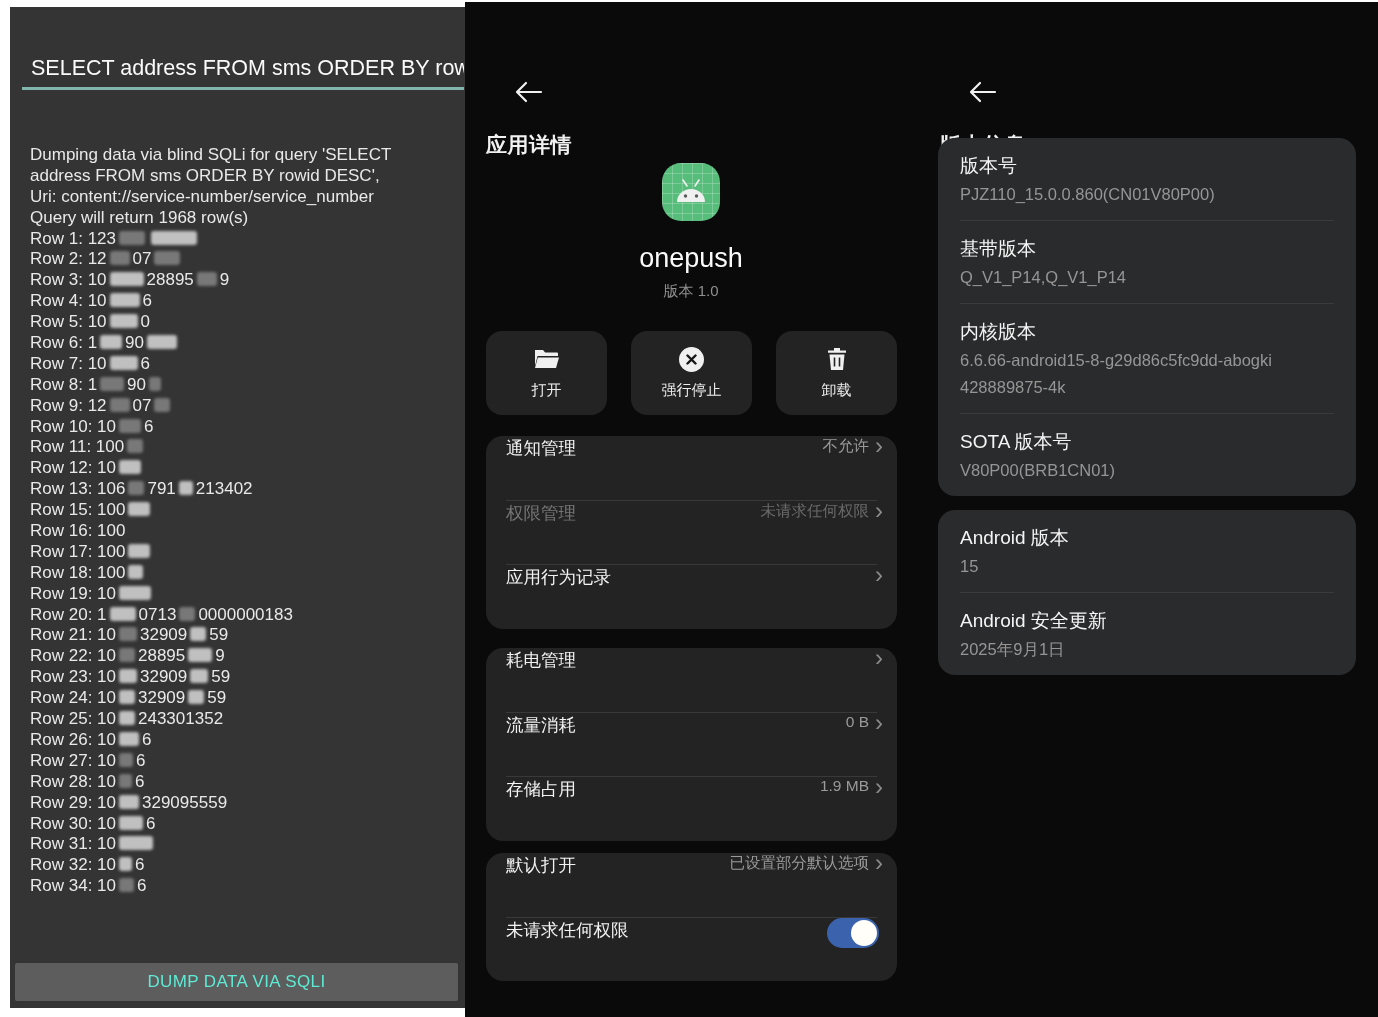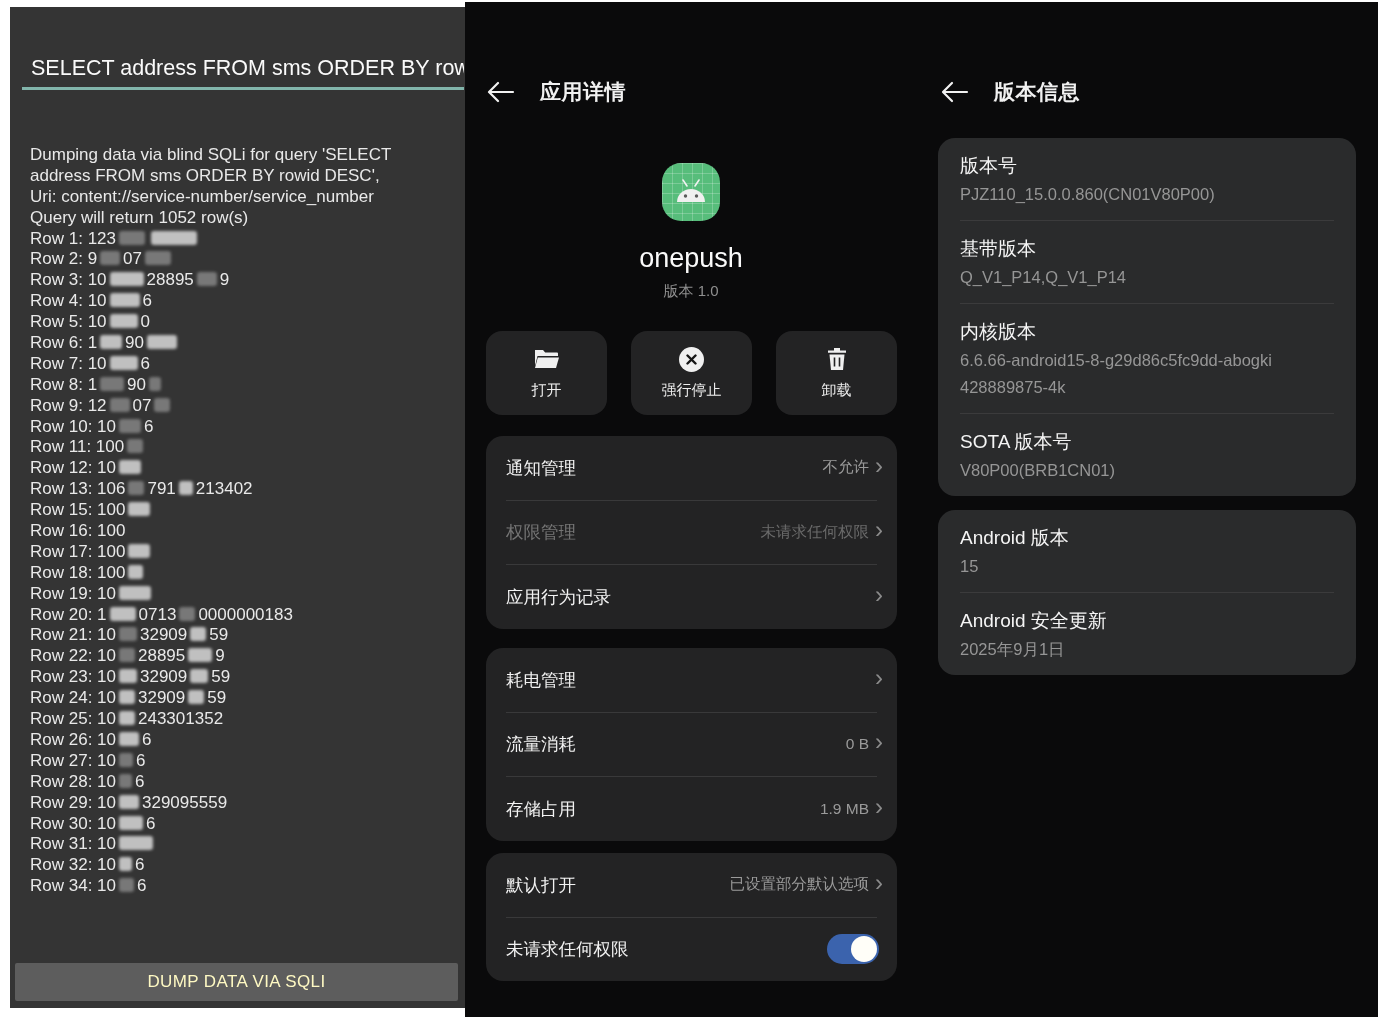--- a/index.html
+++ b/index.html
@@ -11,29 +11,29 @@
   .query-input{position:absolute;left:12px;top:46px;width:433px;height:34px;
       color:#fafafa;font-size:21.5px;line-height:30px;white-space:nowrap;overflow:hidden;
       border-bottom:3px solid #82b5ab;padding-left:9px;}
   .log{position:absolute;left:20px;top:138px;right:4px;color:#e9e9e9;font-size:17px;
       line-height:20.9px;white-space:nowrap;overflow:hidden;}
   .log .line{height:20.9px;}
   .redact{display:inline-block;height:14px;border-radius:3px;background:#c0c0c0;
       filter:blur(1.6px);vertical-align:-1px;margin:0 3px;}
   .redact.d{background:#787878;}
   .dump-btn{position:absolute;left:5px;right:7px;top:956px;height:38px;background:#5d5d5d;
-      border-radius:2px;color:#fef9c3;font-size:17px;letter-spacing:.4px;display:flex;
+      border-radius:2px;color:#5eead4;font-size:17px;letter-spacing:.4px;display:flex;
       align-items:center;justify-content:center;}
 
   
   .dark{position:absolute;left:465px;top:2px;width:913px;height:1015px;background:#0a0a0b;}
   .col-mid{position:absolute;left:0;top:0;width:452px;height:100%;}
   .col-right{position:absolute;left:452px;top:0;width:461px;height:100%;}
 
-  .hdr{position:absolute;display:flex;align-items:center;gap:24px;color:#f1f1f1;}
+  .hdr{position:absolute;display:flex;align-items:center;gap:24px;color:#f1f1f1;flex-direction:column;}
   .hdr .title{font-size:21px;font-weight:600;letter-spacing:.5px;}
   .back{width:30px;height:30px;}
 
   
   .app-icon{position:absolute;left:197px;top:161px;width:58px;height:58px;border-radius:19px;
       background-color:#57bd7b;
       background-image:linear-gradient(rgba(255,255,255,.22) 1px,transparent 1px),
                        linear-gradient(90deg,rgba(255,255,255,.22) 1px,transparent 1px);
       background-size:10px 10px;display:flex;align-items:center;justify-content:center;}
   .app-name{position:absolute;left:0;top:241px;width:452px;text-align:center;color:#fafafa;
@@ -44,21 +44,21 @@
   
   .btn-row{position:absolute;left:21px;top:329px;width:411px;height:84px;display:flex;gap:24px;}
   .act-btn{flex:1;background:#232324;border-radius:16px;display:flex;flex-direction:column;
       align-items:center;justify-content:center;gap:9px;color:#ededed;font-size:15px;}
   .act-ic{height:26px;display:flex;align-items:center;justify-content:center;}
   .stop-circle{width:25px;height:25px;border-radius:50%;background:#f0f0f0;display:flex;
       align-items:center;justify-content:center;}
 
   
   .card{position:absolute;left:21px;width:411px;background:#232324;border-radius:17px;overflow:hidden;}
-  .srow{height:63.6px;display:flex;align-items:center;padding:0 14px 0 20px;}
+  .srow{height:63.6px;display:flex;padding:0 14px 0 20px;}
   .srow .lab{flex:1;color:#f2f2f2;font-size:17.5px;}
   .srow .val{color:#9a9a9a;font-size:15.5px;margin-right:4px;}
   .srow.disabled .lab{color:#757575;}
   .srow.disabled .val{color:#6a6a6a;}
   .chev{color:#8b8b8b;font-size:24px;line-height:1;transform:translateY(-2px);margin-left:2px;}
   .mdiv{height:1px;background:#39393a;margin:0 20px;}
   .toggle{width:52px;height:30px;border-radius:15px;background:#3b63ad;position:relative;margin-right:4px;}
   .toggle .knob{position:absolute;right:2px;top:2px;width:26px;height:26px;border-radius:50%;background:#fffef8;}
 
   
@@ -72,24 +72,24 @@
 <body>
 
 <div class="page">
 
   <div class="left-panel">
     <div class="query-input">SELECT address FROM sms ORDER BY rowid DESC</div>
     <div class="log">
       <div class="line">Dumping data via blind SQLi for query 'SELECT</div>
       <div class="line">address FROM sms ORDER BY rowid DESC',</div>
       <div class="line">Uri: content://service-number/service_number</div>
-      <div class="line">Query will return 1052 row(s)</div>
+      <div class="line">Query will return 1968 row(s)</div>
       <div id="sql-rows">
           <div class="line"><span>Row 1: 123</span><span class="redact d" style="width: 26px;"></span><span class="redact" style="width: 46px;"></span></div>
-          <div class="line"><span>Row 2: 9</span><span class="redact d" style="width: 20px;"></span><span>07</span><span class="redact d" style="width: 26px;"></span></div>
+          <div class="line"><span>Row 2: 12</span><span class="redact d" style="width: 20px;"></span><span>07</span><span class="redact d" style="width: 26px;"></span></div>
           <div class="line"><span>Row 3: 10</span><span class="redact" style="width: 34px;"></span><span>28895</span><span class="redact d" style="width: 20px;"></span><span>9</span></div>
           <div class="line"><span>Row 4: 10</span><span class="redact" style="width: 30px;"></span><span>6</span></div>
           <div class="line"><span>Row 5: 10</span><span class="redact" style="width: 28px;"></span><span>0</span></div>
           <div class="line"><span>Row 6: 1</span><span class="redact" style="width: 22px;"></span><span>90</span><span class="redact" style="width: 30px;"></span></div>
           <div class="line"><span>Row 7: 10</span><span class="redact" style="width: 28px;"></span><span>6</span></div>
           <div class="line"><span>Row 8: 1</span><span class="redact d" style="width: 24px;"></span><span>90</span><span class="redact d" style="width: 12px;"></span></div>
           <div class="line"><span>Row 9: 12</span><span class="redact d" style="width: 20px;"></span><span>07</span><span class="redact d" style="width: 16px;"></span></div>
           <div class="line"><span>Row 10: 10</span><span class="redact d" style="width: 22px;"></span><span>6</span></div>
           <div class="line"><span>Row 11: 100</span><span class="redact d" style="width: 16px;"></span></div>
           <div class="line"><span>Row 12: 10</span><span class="redact" style="width: 22px;"></span></div>

